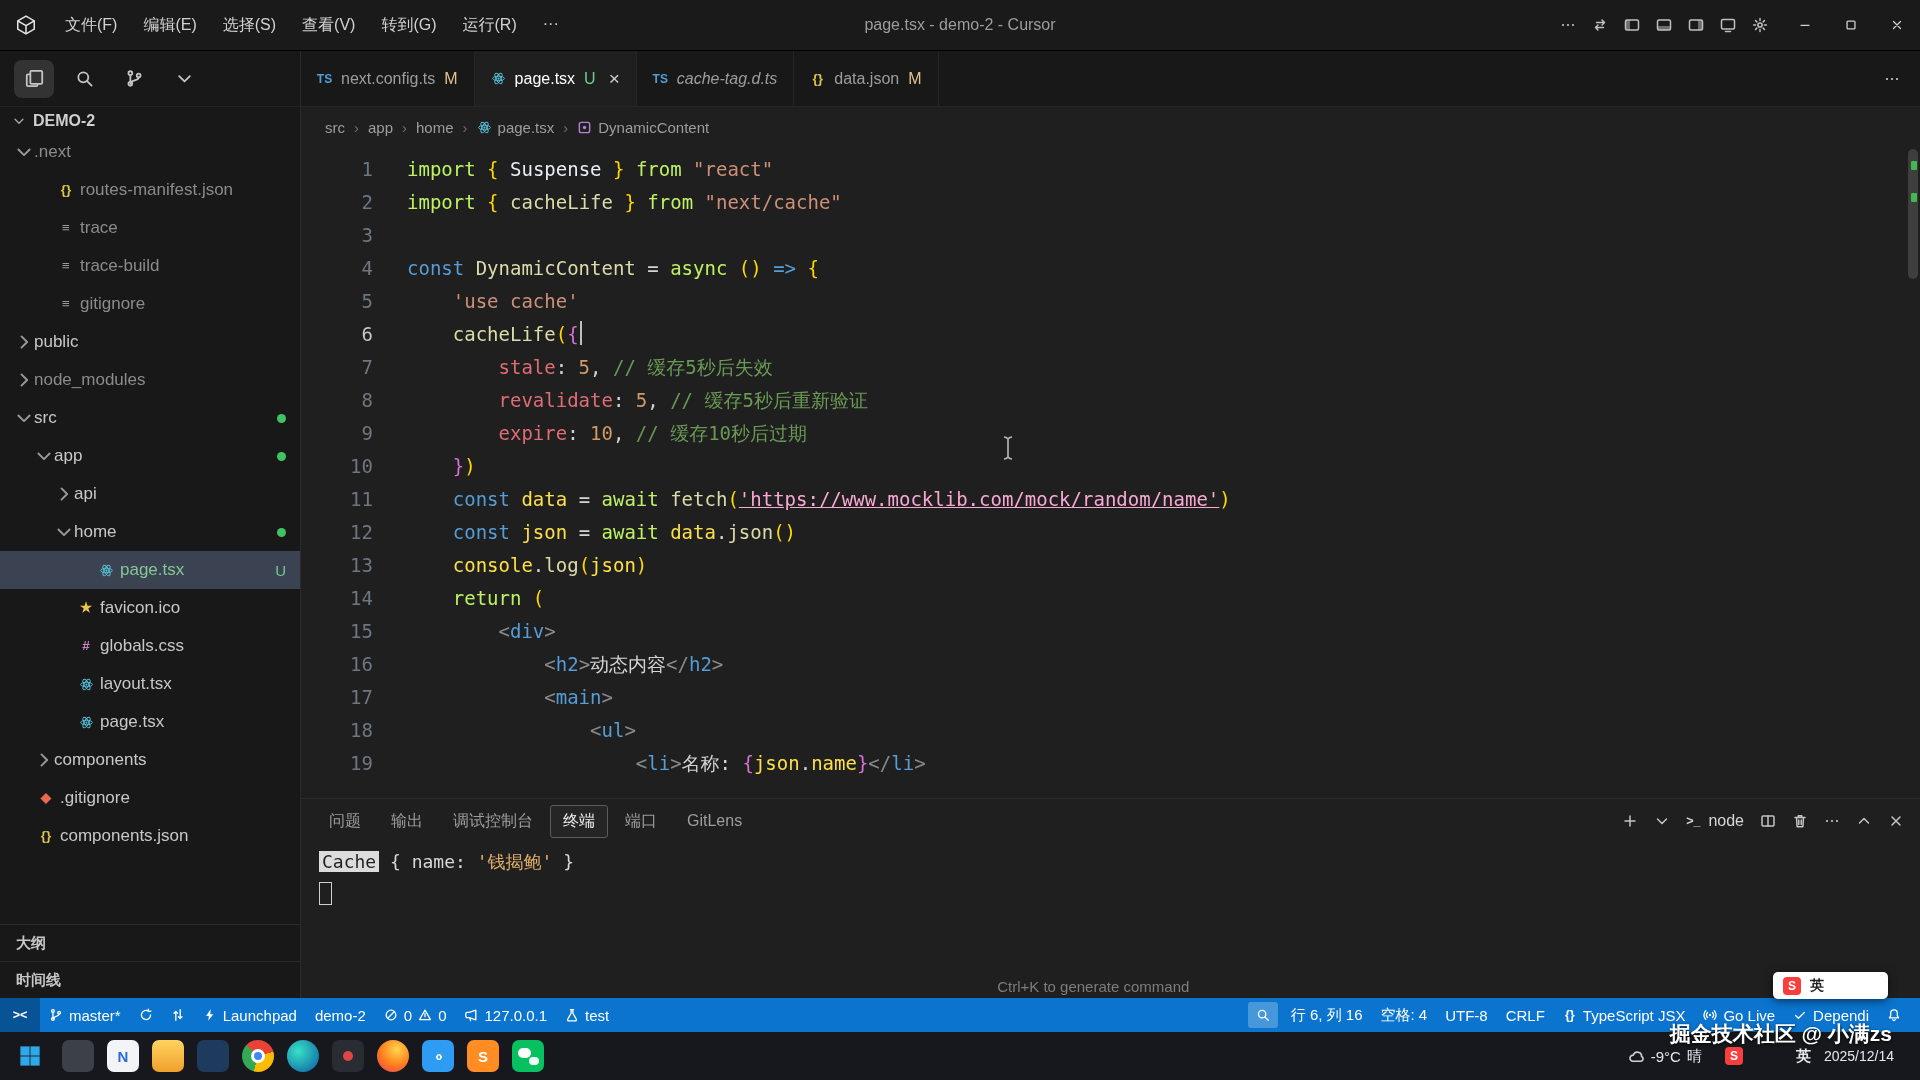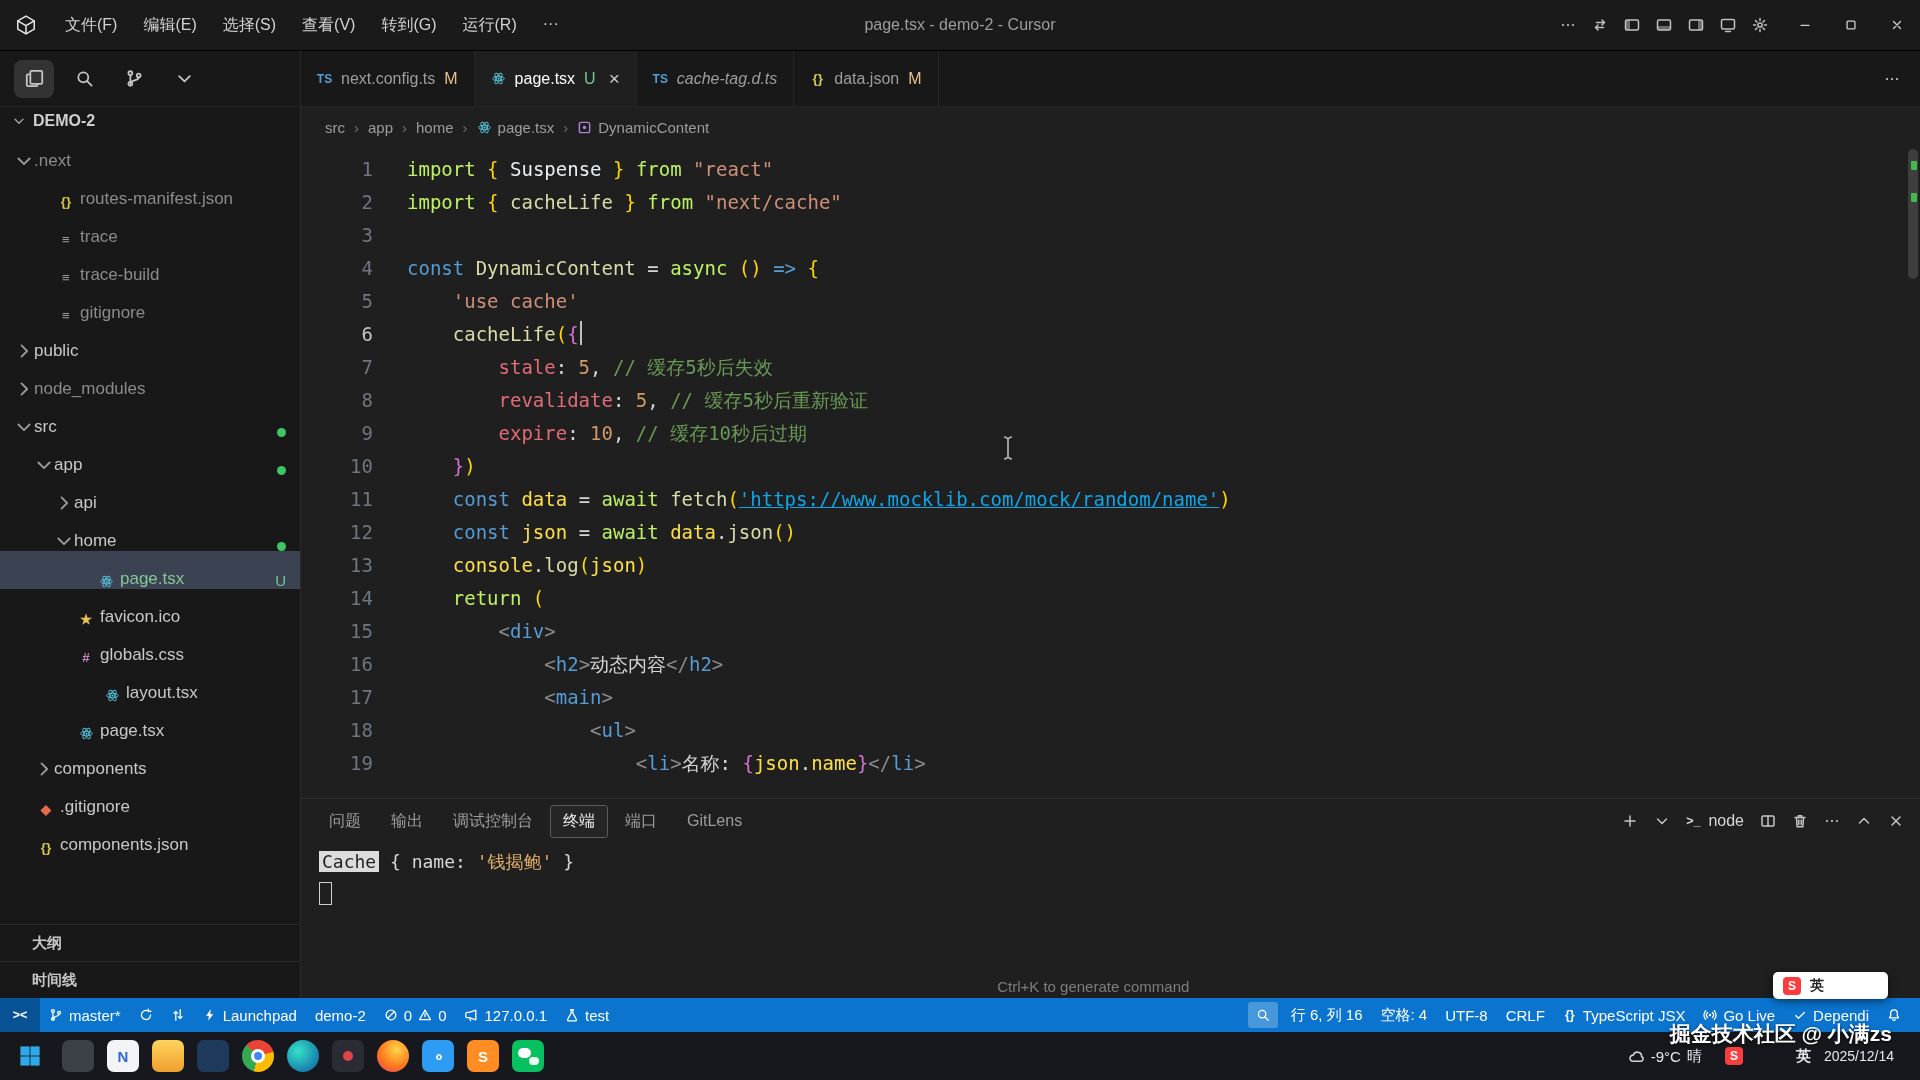--- a/index.html
+++ b/index.html
@@ -22,31 +22,31 @@
 
   
   .main{flex:1;display:flex;min-height:0;}
   .sidebar{width:300px;min-width:300px;background:#181818;border-right:1px solid #2a2a2a;display:flex;flex-direction:column;font-size:17px;}
   .side-top{height:55px;min-height:55px;display:flex;align-items:center;gap:10px;padding:0 14px;border-bottom:1px solid #232323;}
   .act{width:40px;height:38px;display:flex;align-items:center;justify-content:center;color:#c5c5c5;border-radius:8px;font-size:19px;}
   .act.active{background:#333333;}
   .tree-root{display:flex;align-items:center;gap:7px;padding:5px 10px 3px 12px;font-weight:700;color:#cfcfcf;font-size:16px;}
   .tree-root .i{font-size:14px;color:#a8a8a8;}
   .tree{flex:0 0 auto;}
-  .row{height:38px;display:flex;align-items:flex-end;color:#c8c8c8;padding-right:14px;cursor:default;}
+  .row{height:38px;display:flex;align-items:center;color:#c8c8c8;padding-right:14px;cursor:default;}
   .row .twist{width:20px;min-width:20px;display:inline-flex;justify-content:center;color:#9a9a9a;font-size:14px;}
   .row .fi{width:24px;min-width:24px;display:inline-flex;justify-content:center;margin-right:2px;}
   .row .lbl{white-space:nowrap;overflow:hidden;text-overflow:ellipsis;}
   .row .badge{margin-left:auto;font-size:15px;}
   .row.selected{background:#3b4252;}
   .row.dim .lbl{color:#8b8b8b;}
   .row.green .lbl{color:#86c595;}
   .gdot{width:9px;height:9px;border-radius:50%;background:#40c463;margin-left:auto;}
   .side-sections{margin-top:auto;}
-  .section{height:36px;display:flex;align-items:center;gap:8px;padding:0 24px;border-top:1px solid #2a2a2a;font-weight:700;font-size:15px;color:#c7c7c7;}
+  .section{height:36px;display:flex;align-items:center;gap:8px;padding:0 8px;border-top:1px solid #2a2a2a;font-weight:700;font-size:15px;color:#c7c7c7;}
   .section .twist{font-size:13px;color:#a0a0a0;display:inline-flex;}
 
   
   .editor-col{flex:1;display:flex;flex-direction:column;min-width:0;background:#1f1f1f;}
   .tabbar{height:55px;min-height:55px;background:#181818;display:flex;align-items:stretch;border-bottom:1px solid #252525;}
   .tabs{display:flex;}
   .tab{display:flex;align-items:center;gap:9px;padding:0 16px;border-right:1px solid #252525;font-size:16px;color:#9d9d9d;background:#181818;white-space:nowrap;}
   .tab.active{background:#1f1f1f;color:#ffffff;}
   .tab.preview .lbl{font-style:italic;}
   .tab .close{margin-left:4px;font-size:19px;color:#cccccc;}
@@ -61,21 +61,21 @@
 
   .code-wrap{flex:1;position:relative;overflow:hidden;background:#1f1f1f;font-family:"DejaVu Sans Mono","Liberation Mono",monospace;font-size:19px;line-height:33px;}
   .code-lines{position:absolute;top:6px;left:0;right:16px;}
   .cline{display:flex;}
   .cline .ln{width:72px;min-width:72px;text-align:right;padding-right:34px;color:#6e7681;user-select:none;}
   .cline.cur .ln{color:#c6c6c6;}
   .ctext{white-space:pre;}
   .caret{display:inline-block;width:2px;height:24px;background:#bfbfbf;vertical-align:text-bottom;margin-left:1px;}
   .tk-kw{color:#bef264}.tk-decl{color:#569cd6}.tk-fn{color:#dcdcaa}.tk-id{color:#e8eff5}
   .tk-var{color:#fde047}.tk-prop{color:#e06c75}.tk-num{color:#d19a66}.tk-str{color:#ce9178}
-  .tk-strlink{color:#0ea5e9;text-decoration:underline;}
+  .tk-strlink{color:#f9a8d4;text-decoration:underline;}
   .tk-cm{color:#6a9955}.tk-b1{color:#ffd700}.tk-b2{color:#da70d6}.tk-p{color:#d4d4d4}
   .tk-tagb{color:#8a8a8a}.tk-tag{color:#569cd6}.tk-jsx{color:#d4d4d4}.tk-op{color:#569cd6}
   .scrollbar{position:absolute;top:0;right:0;bottom:0;width:14px;}
   .scroll-thumb{position:absolute;top:2px;right:2px;width:10px;height:130px;background:rgba(121,121,121,.35);border-radius:5px;}
   .mark{position:absolute;right:3px;width:6px;height:9px;background:#3fb950;border-radius:1px;}
   .m1{top:14px}.m2{top:46px}
   .mouse{position:absolute;left:700px;top:288px;pointer-events:none;}
 
   
   .panel{height:199px;min-height:199px;border-top:1px solid #2b2b2b;background:#1f1f1f;display:flex;flex-direction:column;position:relative;}
@@ -399,21 +399,21 @@
             </span>
             <span class="lbl">favicon.ico</span>
           </div>
           <div class="row" style="padding-left: 54px;">
             <span class="twist"></span>
             <span class="i fi" style="font-size: 15px;">
               <b class="tx" style="color:#c586c0">#</b>
             </span>
             <span class="lbl">globals.css</span>
           </div>
-          <div class="row" style="padding-left: 80px;">
+          <div class="row" style="padding-left: 54px;">
             <span class="twist"></span>
             <span class="i fi" style="font-size: 15px;">
               <svg viewBox="0 0 16 16" fill="none" stroke="#58c4dc" stroke-width="1">
                 <circle cx="8" cy="8" r="1.2" fill="#58c4dc" stroke="none"></circle>
                 <ellipse cx="8" cy="8" rx="6.2" ry="2.4"></ellipse>
                 <ellipse cx="8" cy="8" rx="6.2" ry="2.4" transform="rotate(60 8 8)"></ellipse>
                 <ellipse cx="8" cy="8" rx="6.2" ry="2.4" transform="rotate(-60 8 8)"></ellipse>
               </svg>
             </span>
             <span class="lbl">layout.tsx</span>

